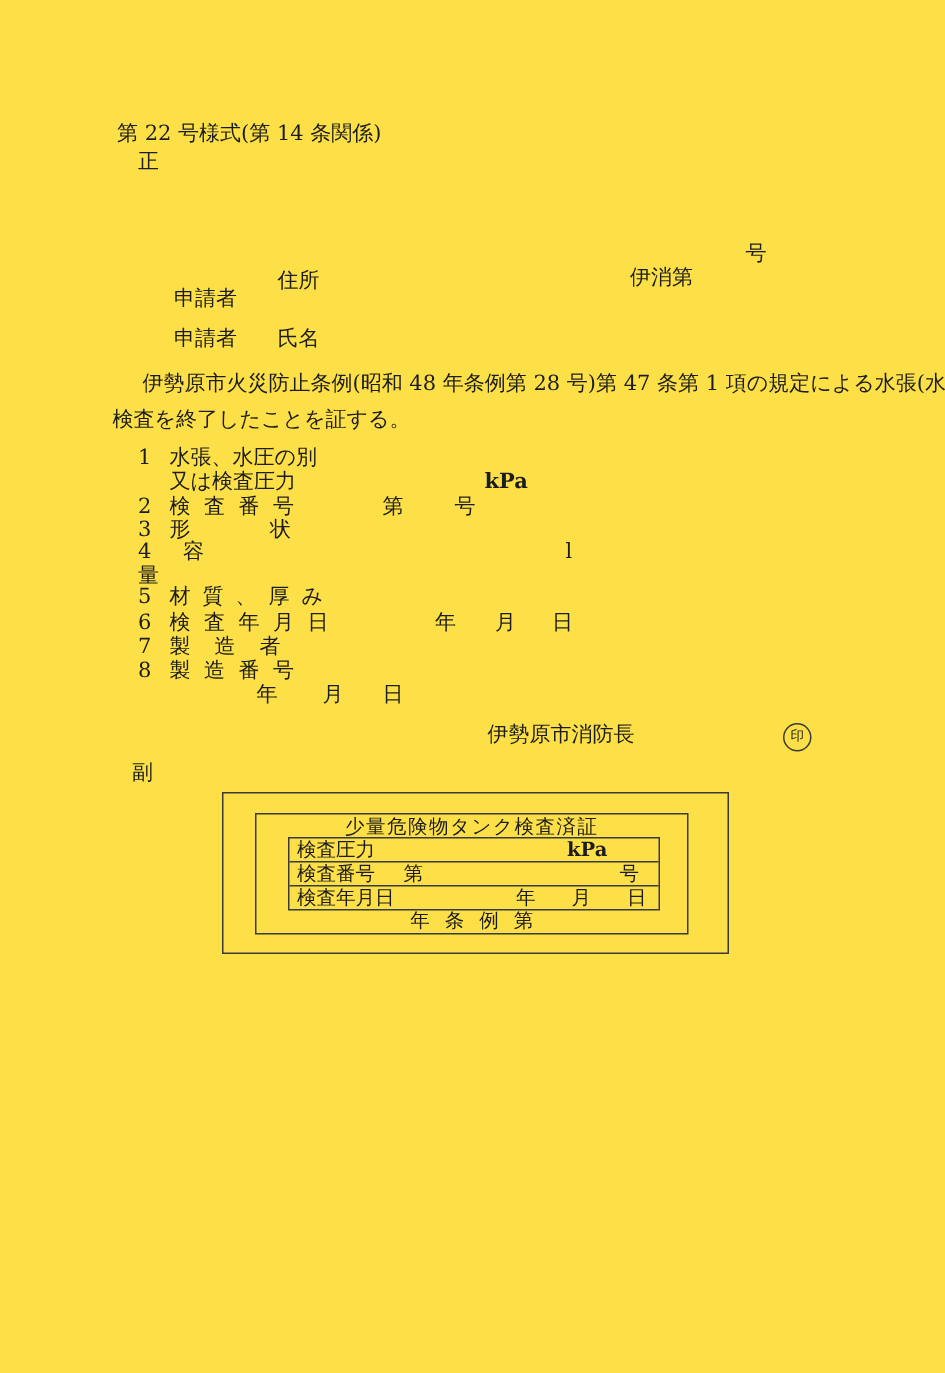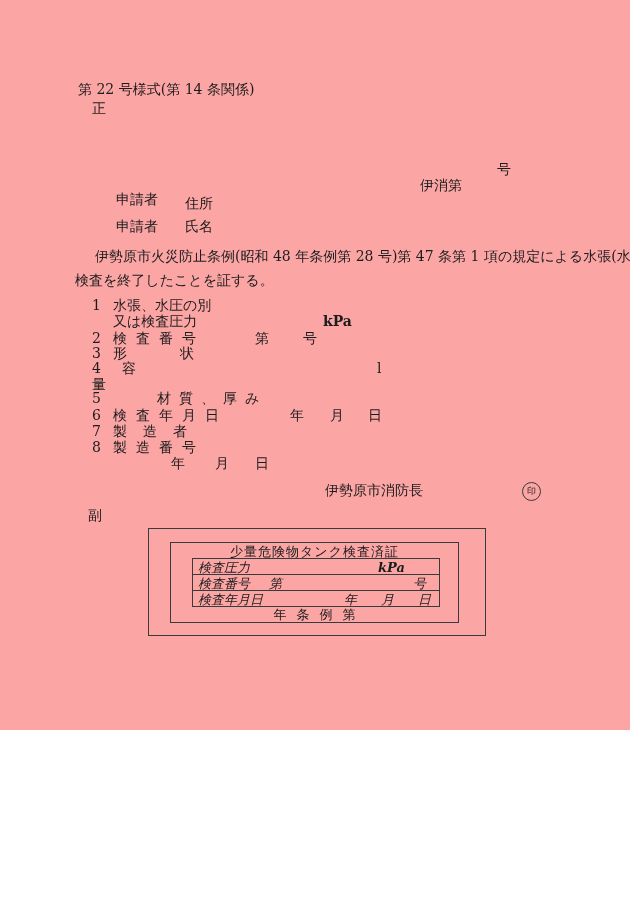--- a/index.html
+++ b/index.html
@@ -1,31 +1,31 @@
 <!DOCTYPE html>
 <html><head>
 <meta charset="utf-8">
 <style>
   html, body { margin: 0; padding: 0; background: #ffffff; }
   .page {
     position: relative;
     width: 630px;
-    height: 730px;
-    background: #fca5a5;
+    height: 915px;
+    background: #fde047;
     font-family: "DejaVu Serif", "Liberation Serif", serif;
     color: #1c1c1c;
     font-size: 14px;
     overflow: hidden;
   }
   .t {
     position: absolute;
     white-space: nowrap;
     line-height: 14px;
   }
-  .ls8  { letter-spacing: 8px; margin-left: 44px; }
+  .ls8  { letter-spacing: 8px; }
   .ls9  { letter-spacing: 9px; }
   .ls16 { letter-spacing: 16px; }
   .bold { font-weight: 700; }
   .box-outer {
     position: absolute;
     left: 148px; top: 528px;
     width: 336px; height: 106px;
     border: 1px solid #3a3a3a;
   }
   .box-inner {
@@ -45,21 +45,21 @@
   }
   .stamp-table {
     position: absolute;
     left: 192px; top: 558px;
     width: 246px; height: 47px;
     border: 1px solid #3a3a3a;
     display: flex;
     flex-direction: column;
     font-size: 13px;
   }
-  .stamp-row { position: relative; flex: 1; border-bottom: 1px solid #3a3a3a; font-style: italic; }
+  .stamp-row { position: relative; flex: 1; border-bottom: 1px solid #3a3a3a; }
   .stamp-row:last-child { border-bottom: none; }
   .stamp-row span {
     position: absolute;
     top: 50%;
     transform: translateY(-50%);
     white-space: nowrap;
     line-height: 13px;
   }
   .box-footer {
     position: absolute;
@@ -88,21 +88,21 @@
 <body>
 
 <div class="page">
 
   <div class="t" style="left:78px; top:82px">第 22 号様式(第 14 条関係)</div>
   <div class="t" style="left:92px; top:101px">正</div>
   <div class="t" style="left:420px; top:178px">伊消第</div>
   <div class="t" style="left:497px; top:162px">号</div>
 
   <div class="t" style="left:116px; top:192px">申請者</div>
-  <div class="t" style="left:185px; top:196px">住所</div>
+  <div class="t" style="left:185px; top:180px">住所</div>
   <div class="t" style="left:116px; top:219px">申請者</div>
   <div class="t" style="left:185px; top:219px">氏名</div>
 
   <div class="t" style="left:95px; top:249px">伊勢原市火災防止条例(昭和 48 年条例第 28 号)第 47 条第 1 項の規定による水張(水圧)</div>
   <div class="t" style="left:75px; top:273px">検査を終了したことを証する。</div>
 
   <div class="t" style="left:92px; top:298px">1</div>
   <div class="t" style="left:113px; top:298px">水張、水圧の別</div>
 
   <div class="t" style="left:113px; top:314px">又は検査圧力</div>

